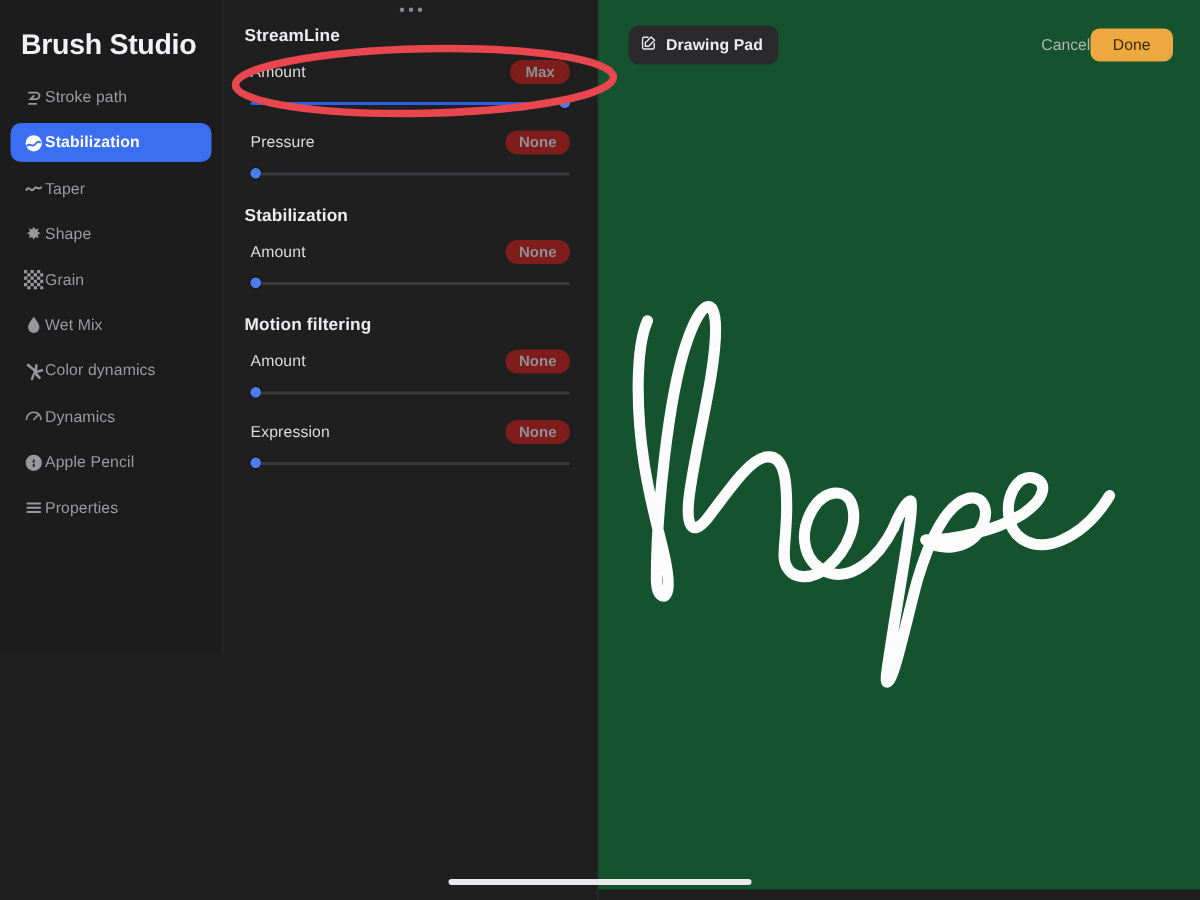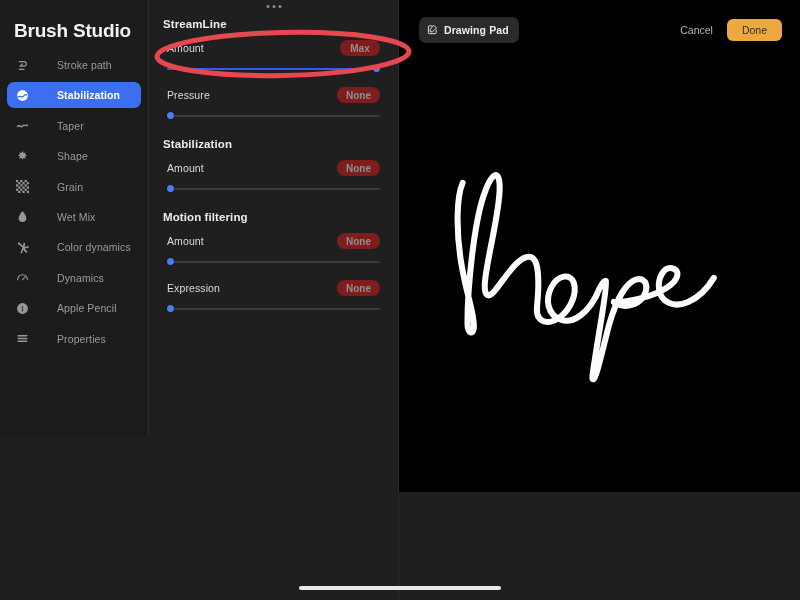--- a/index.html
+++ b/index.html
@@ -28,21 +28,21 @@
     color: #f2f2f4;
     font-size: 19px;
     font-weight: bold;
     letter-spacing: -0.2px;
     padding: 14px 0 10px 14px;
   }
   .nav-list { padding: 0 7px; }
   .nav-item {
     display: flex;
     align-items: center;
-    gap: 28px;
+    gap: 1px;
     height: 26px;
     margin-bottom: 4.4px;
     padding-left: 8px;
     border-radius: 7px;
     cursor: pointer;
   }
   .nav-item.active { background: #3b6ef0; }
   .nav-label {
     font-size: 10.5px;
     color: #9b9b9f;
@@ -114,39 +114,39 @@
   }
   .slider-thumb {
     position: absolute; top: 1px;
     width: 7px; height: 7px; border-radius: 50%;
     background: #4b7df2;
     box-shadow: 0 0 2px rgba(0,0,0,.6);
   }
 
   
   .pad {
-    flex: 1 1 auto; height: 492px;
-    background: #000000;
+    flex: 1 1 auto; height: 593px;
+    background: #14532d;
     position: relative;
   }
   .pad-topbar {
     display: flex; align-items: center;
     justify-content: space-between;
     padding: 17px 18px 0 20px;
   }
   .pad-title-chip {
     display: inline-flex; align-items: center; gap: 6px;
     background: #2a2a2c;
     border-radius: 7px;
     padding: 4px 10px 4px 8px;
   }
   .pad-title-chip .t {
     font-size: 10.5px; font-weight: bold; color: #ededef; letter-spacing: 0.1px;
   }
-  .pad-actions { display: flex; gap: 14px; }
+  .pad-actions { display: flex; }
   .cancel-btn {
     font-size: 10.5px; color: #b4b4b8;
     background: none; border: none; cursor: pointer;
     font-family: "Liberation Sans", sans-serif;
   }
   .done-btn {
     font-size: 10.5px; color: #3b2a06;
     background: #eda93f;
     border: none; border-radius: 6px;
     padding: 5px 15px; cursor: pointer;

